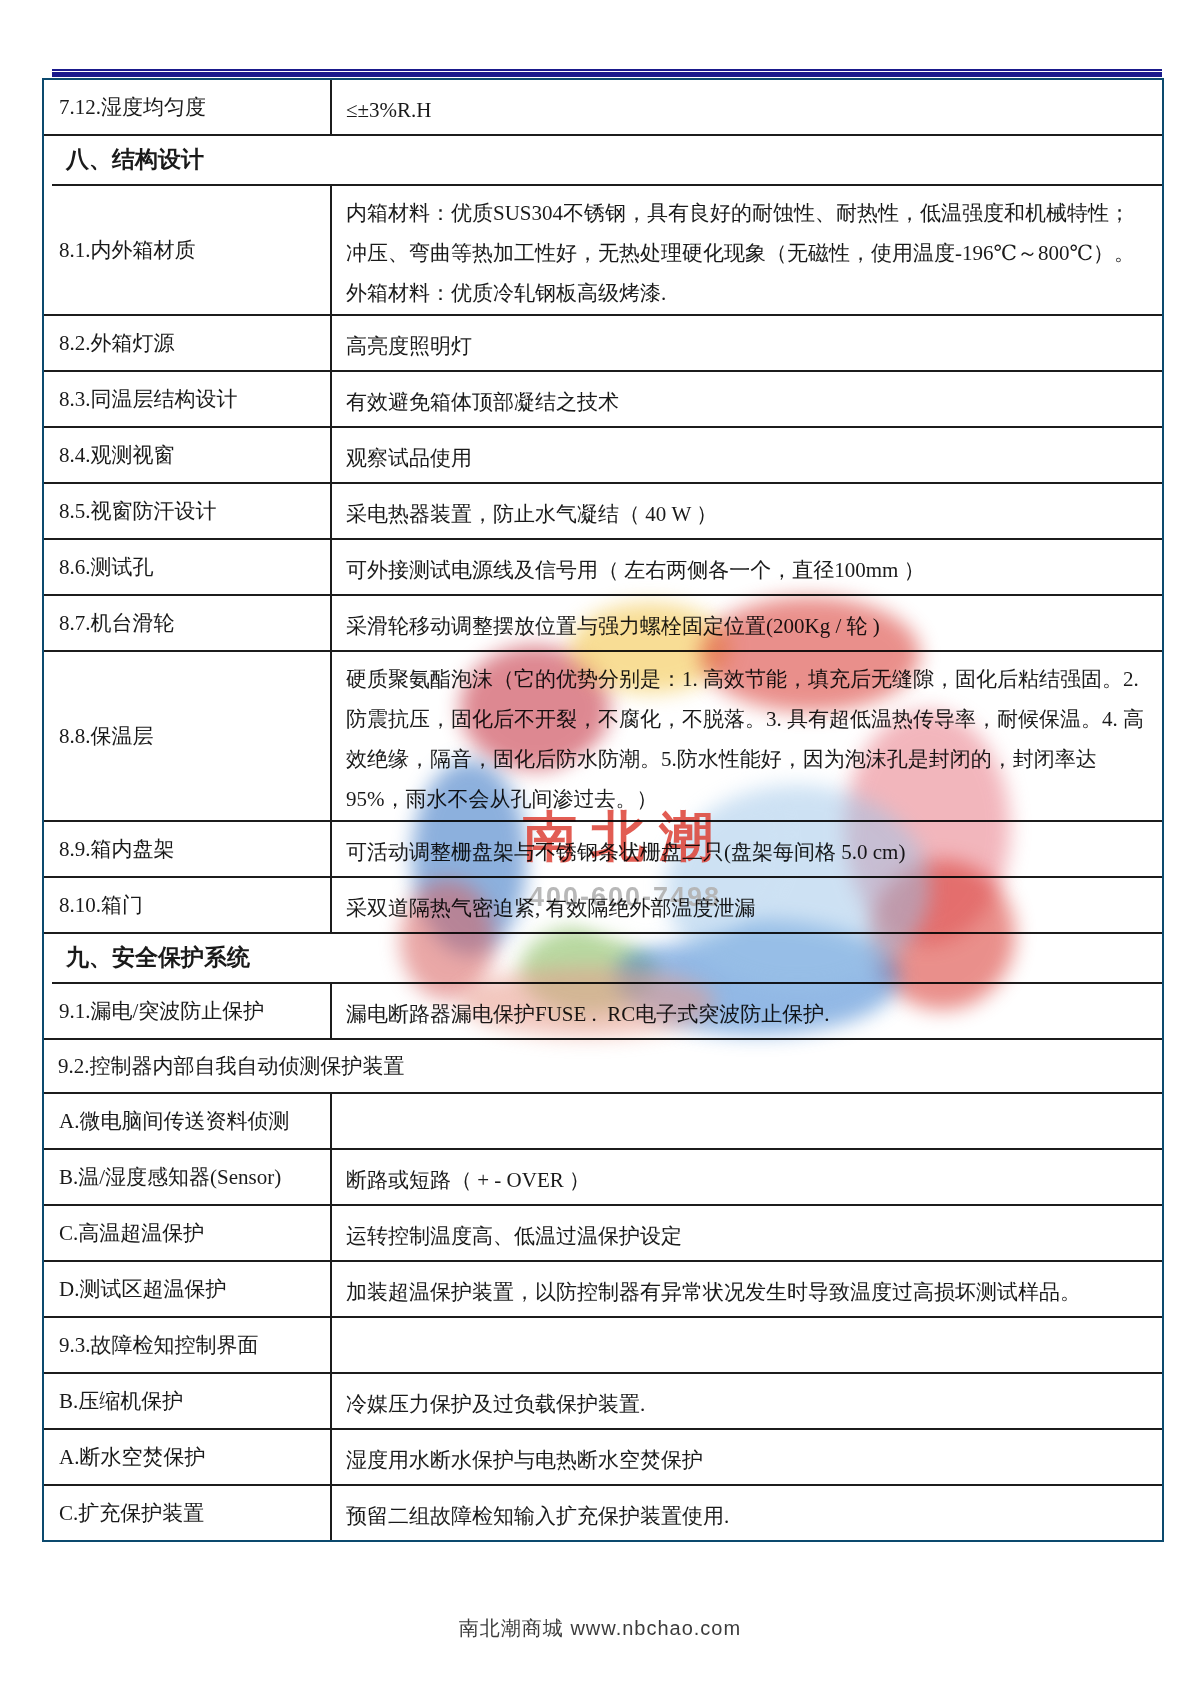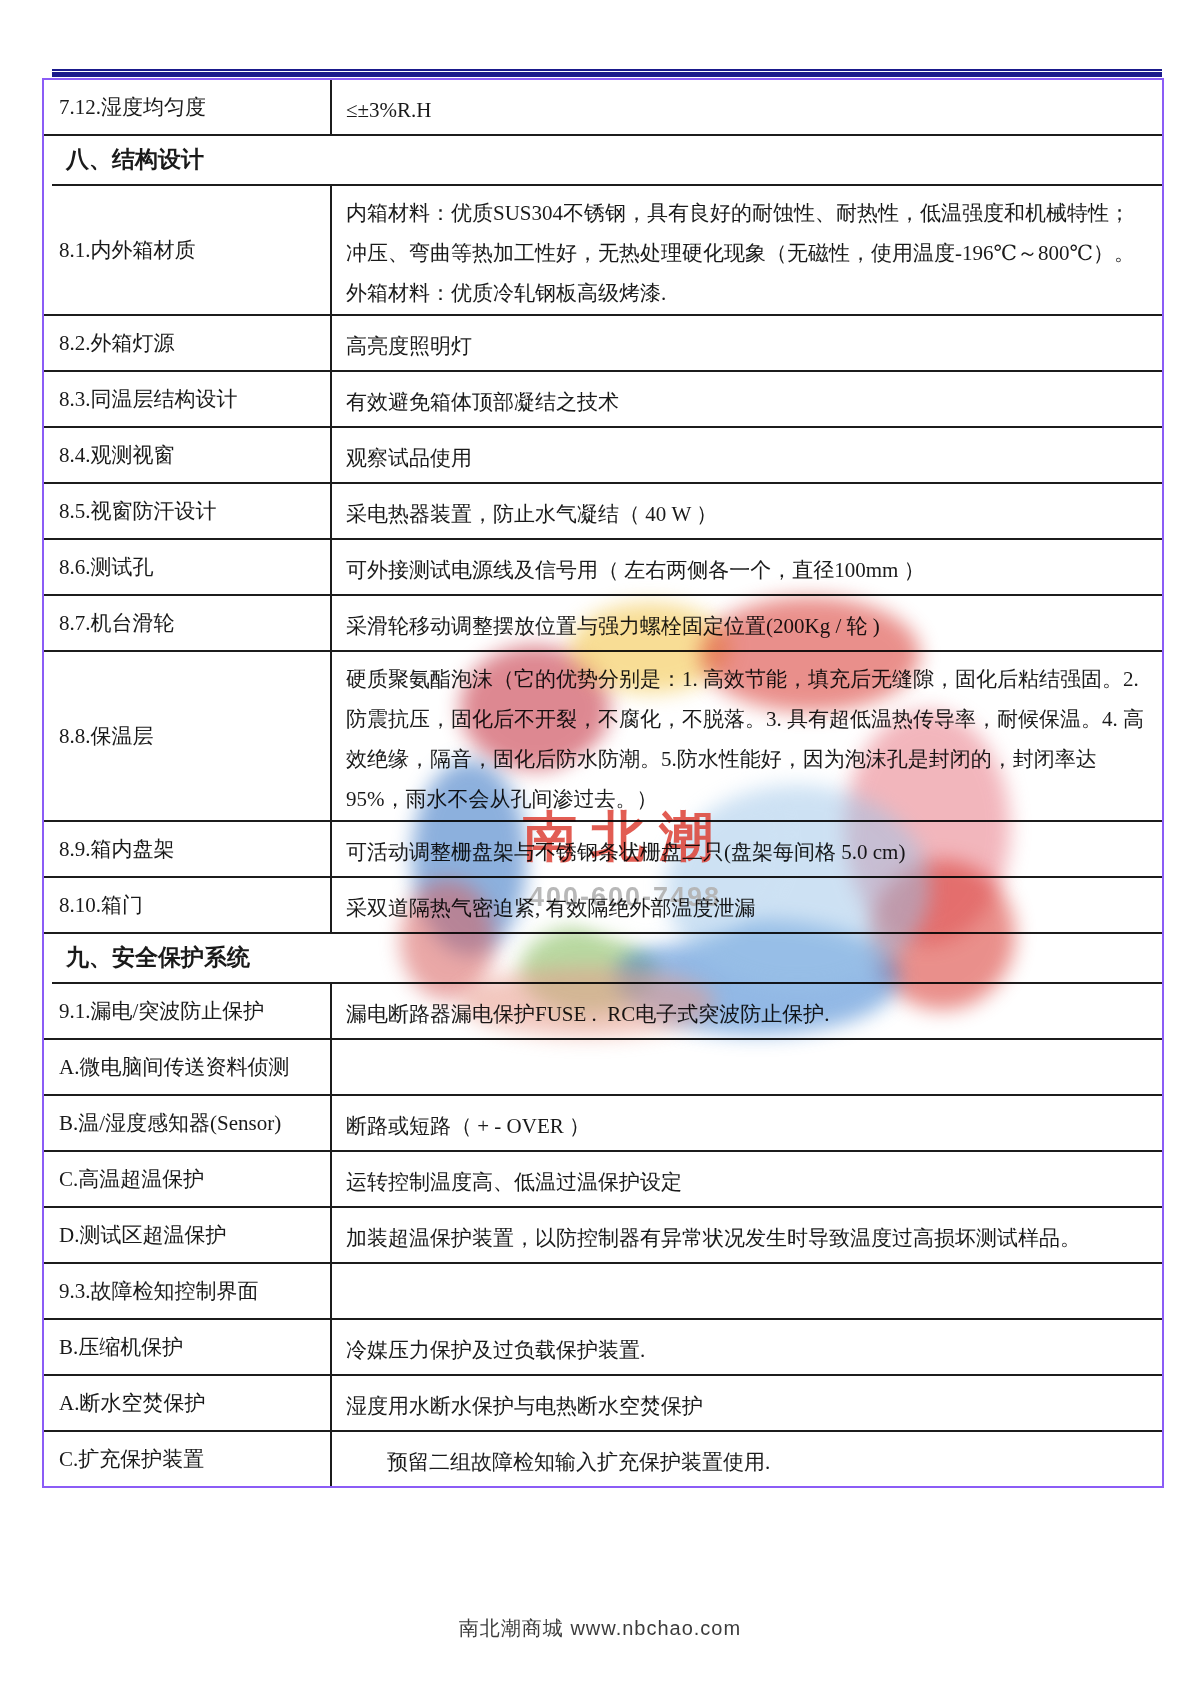--- a/index.html
+++ b/index.html
@@ -11,24 +11,24 @@
 
   
   .top-rule{position:absolute;left:52px;top:69px;width:1110px;}
   .rule-thin{height:2px;background:#1a1a8c;}
   .rule-gap{height:1px;background:#ffffff;}
   .rule-thick{height:5px;background:#1a1a8c;}
 
   
   .spec-table{
     position:absolute;left:42px;top:78px;width:1122px;
-    border:2px solid #8b5cf6;background:transparent;
+    border:2px solid #0c4a6e;background:transparent;
   }
   .row{display:flex;border-bottom:2px solid #1c1c1c;}
-  .row:last-child{border-bottom:none;gap:41px;}
+  .row:last-child{border-bottom:none;}
   .cell{font-size:21px;line-height:40px;}
   .cell-label{
     width:288px;flex:0 0 288px;padding:7px 10px 7px 15px;
     border-right:2px solid #1c1c1c;display:flex;align-items:center;
   }
   .cell-value{flex:1;padding:7px 12px 1px 14px;display:flex;align-items:center;}
   .value-inner{white-space:pre-wrap;}
   .b{font-weight:normal;}
   .section-row{
     display:block;padding:4px 14px;font-weight:bold;font-size:23px;line-height:40px;margin-left:8px;
@@ -149,20 +149,21 @@
         <div class="value-inner"><span>采双道隔热气密迫紧, 有效隔绝外部温度泄漏</span></div>
       </div>
     </div>
     <div class="row section-row">九、安全保护系统</div>
     <div class="row pair-row">
       <div class="cell cell-label">9.1.漏电/突波防止保护</div>
       <div class="cell cell-value">
         <div class="value-inner"><span>漏电断路器漏电保护FUSE .  RC电子式突波防止保护.</span></div>
       </div>
     </div>
+    <div class="row full-row">9.2.控制器内部自我自动侦测保护装置</div>
     <div class="row pair-row">
       <div class="cell cell-label">A.微电脑间传送资料侦测</div>
       <div class="cell cell-value">
         <div class="value-inner"></div>
       </div>
     </div>
     <div class="row pair-row">
       <div class="cell cell-label">B.温/湿度感知器(Sensor)</div>
       <div class="cell cell-value">
         <div class="value-inner"><span>断路或短路（ + - OVER ）</span></div>

